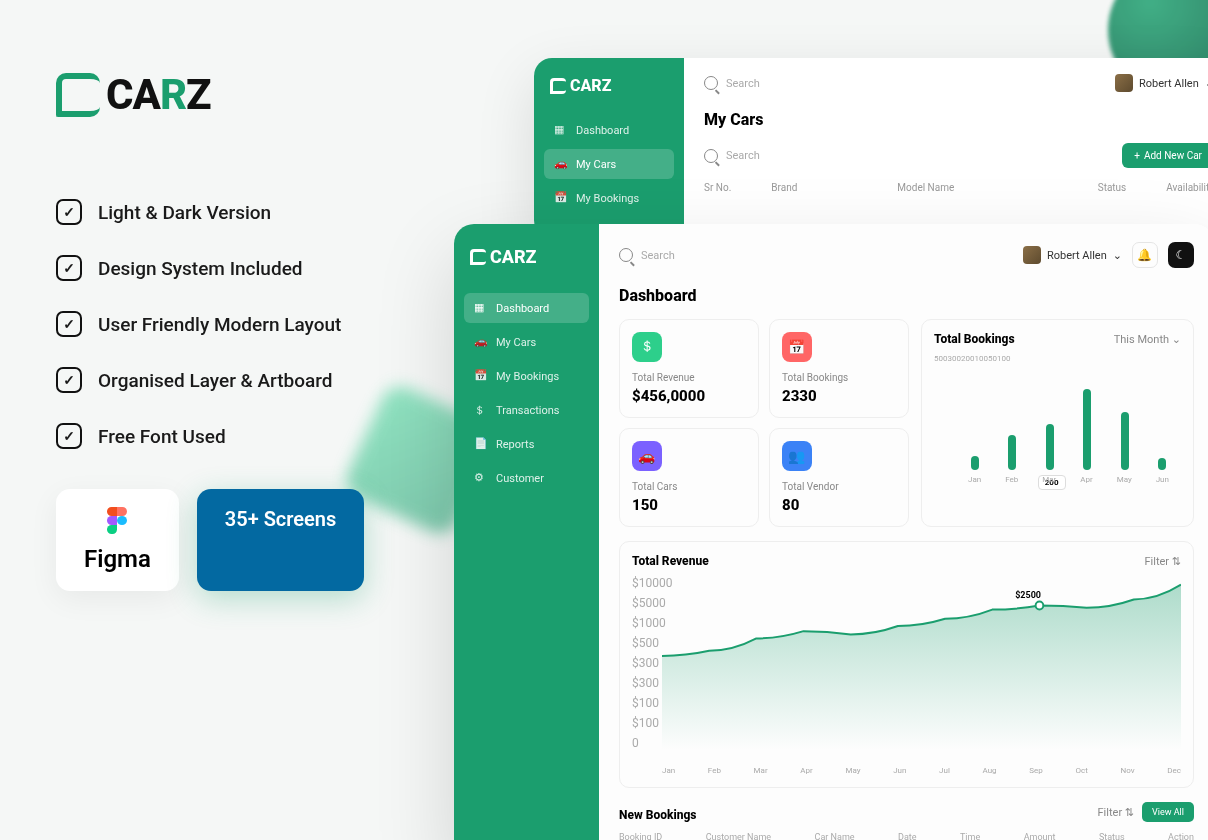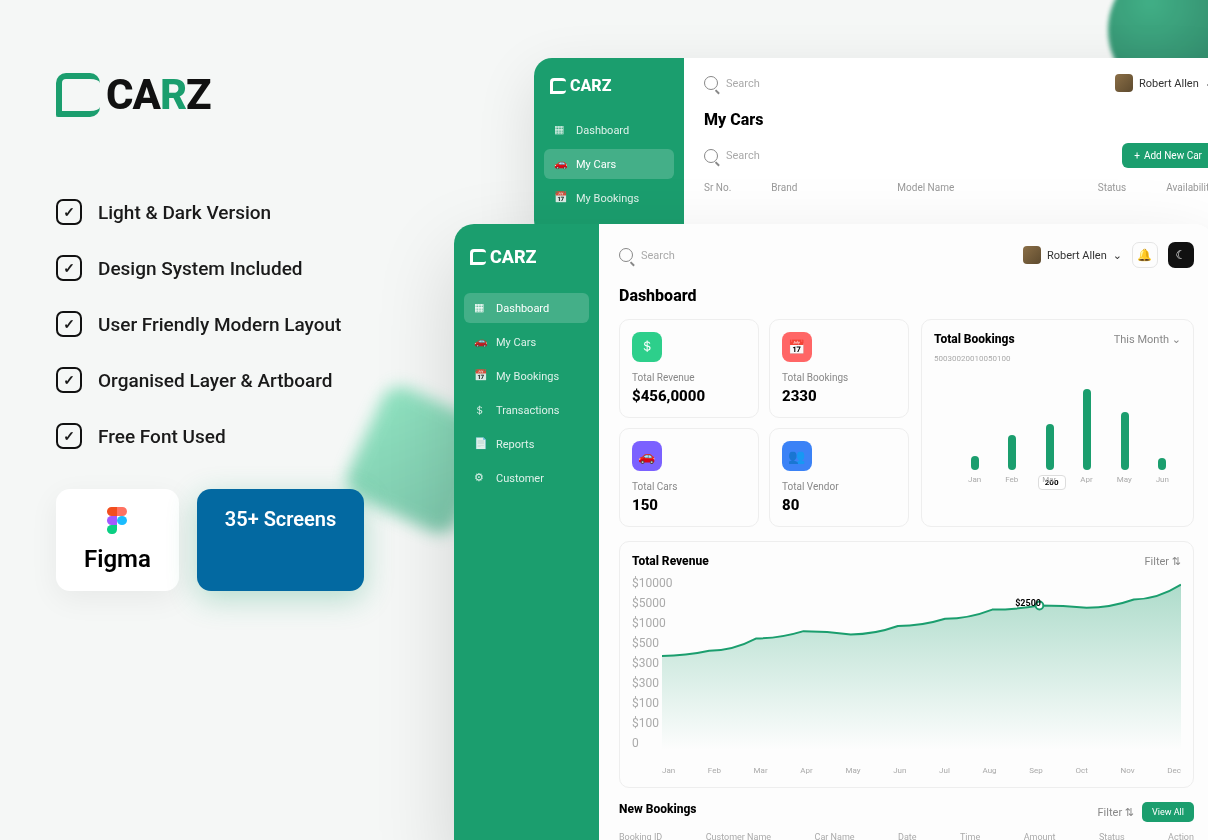--- a/index.html
+++ b/index.html
@@ -78,23 +78,23 @@
 .bar-bars { display: flex; align-items: flex-end; justify-content: space-around; flex: 1; height: 116px; position: relative; }
 .bar-col { width: 8px; background: #1b9e6e; border-radius: 4px; }
 .bar-labels { position: absolute; bottom: 0; left: 22px; right: 0; display:flex; justify-content: space-around; font-size: 8px; color:#aaa; }
 .bar-tooltip { position: absolute; background: #fff; border: 1px solid #ddd; border-radius: 4px; padding: 2px 6px; font-size: 8px; font-weight: 700; top: -4px; }
 
 .rev-card { border: 1px solid #eee; border-radius: 10px; padding: 12px; margin-bottom: 14px; }
 .line-area { position: relative; height: 190px; padding-left: 30px; }
 .line-yaxis { position: absolute; left: 0; top: 0; bottom: 16px; display:flex; flex-direction:column; justify-content: space-between; font-size: 12px; color:#aaa; width: 28px; }
 .line-svg { width: 100%; height: 174px; }
 .line-xaxis { display:flex; justify-content: space-between; font-size: 8px; color:#aaa; padding-left: 30px; }
-.line-tooltip { position: absolute; top: 22px; right: 140px; font-size: 9px; font-weight: 700; }
-
-.nb-head { display:flex; justify-content:space-between; align-items:flex-start; margin-bottom: 10px; }
+.line-tooltip { position: absolute; top: 14px; right: 140px; font-size: 9px; font-weight: 700; }
+
+.nb-head { display:flex; justify-content:space-between; align-items:flex-end; margin-bottom: 10px; }
 .btn-viewall { background: #1b9e6e; color:#fff; font-size: 9px; padding: 5px 10px; border-radius: 5px; }
 .nb-thead { display:flex; justify-content: space-between; font-size: 9px; color:#aaa; }
 </style>
 </head>
 <body>
 
 <div class="blob-tr"></div>
 <div class="blob-mid"></div>
 
 <div class="promo">

